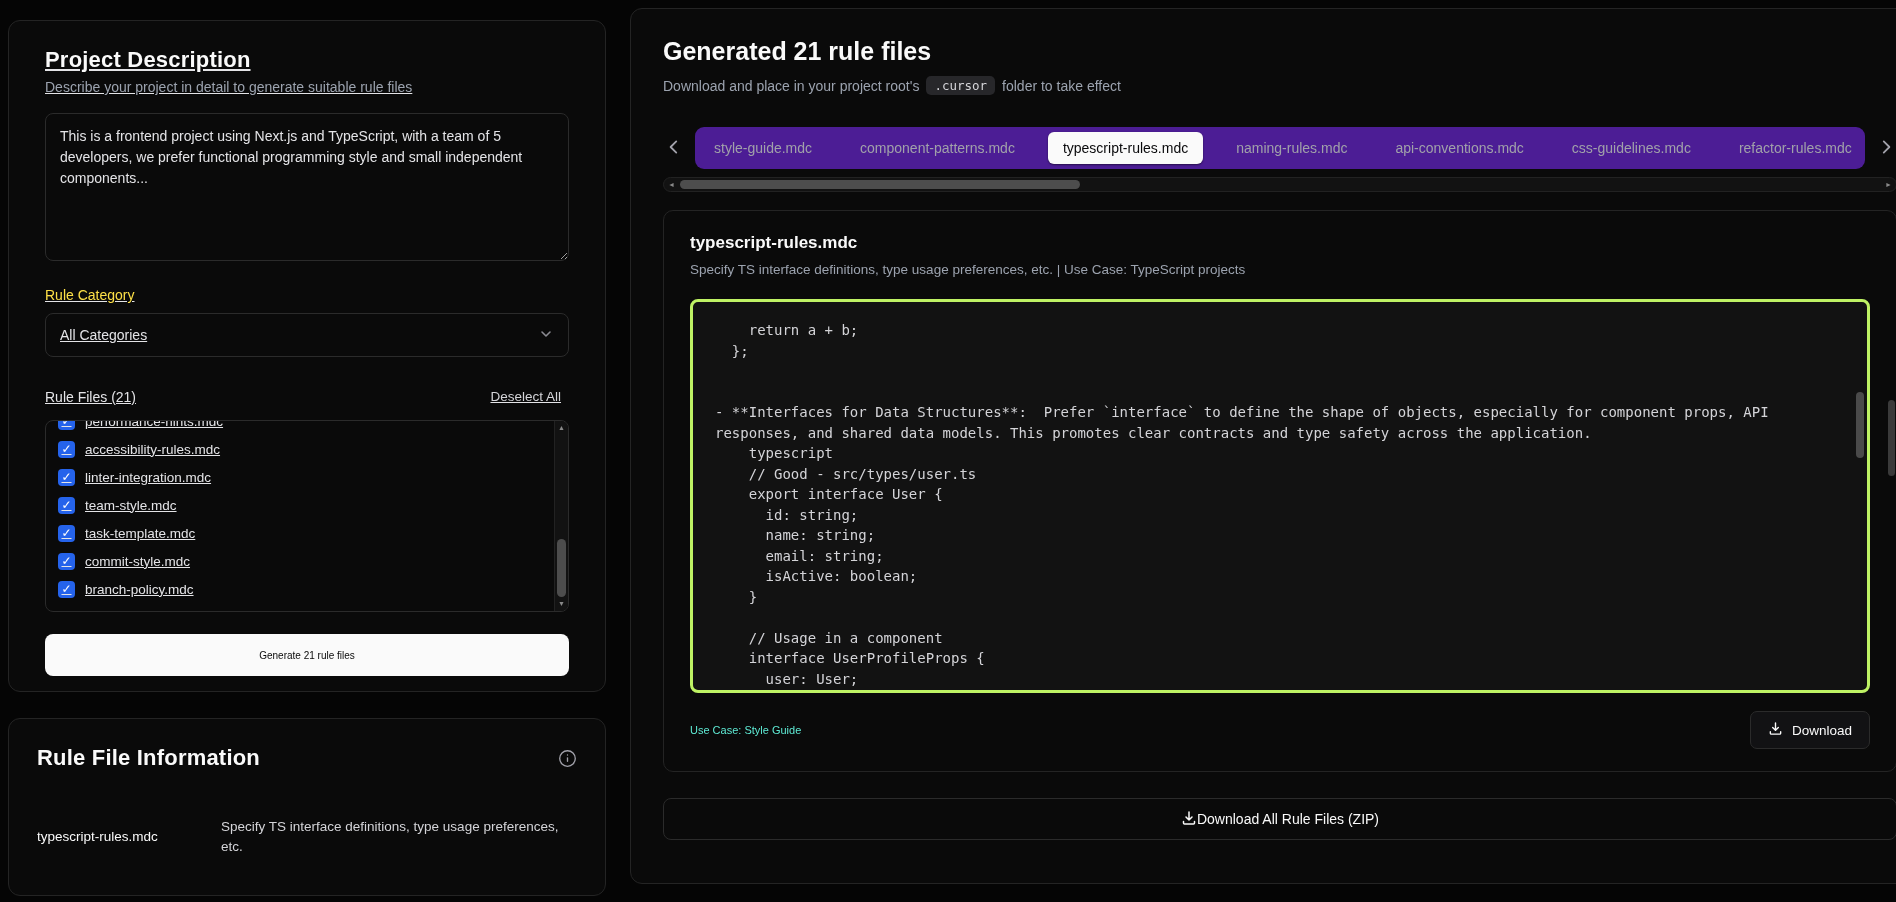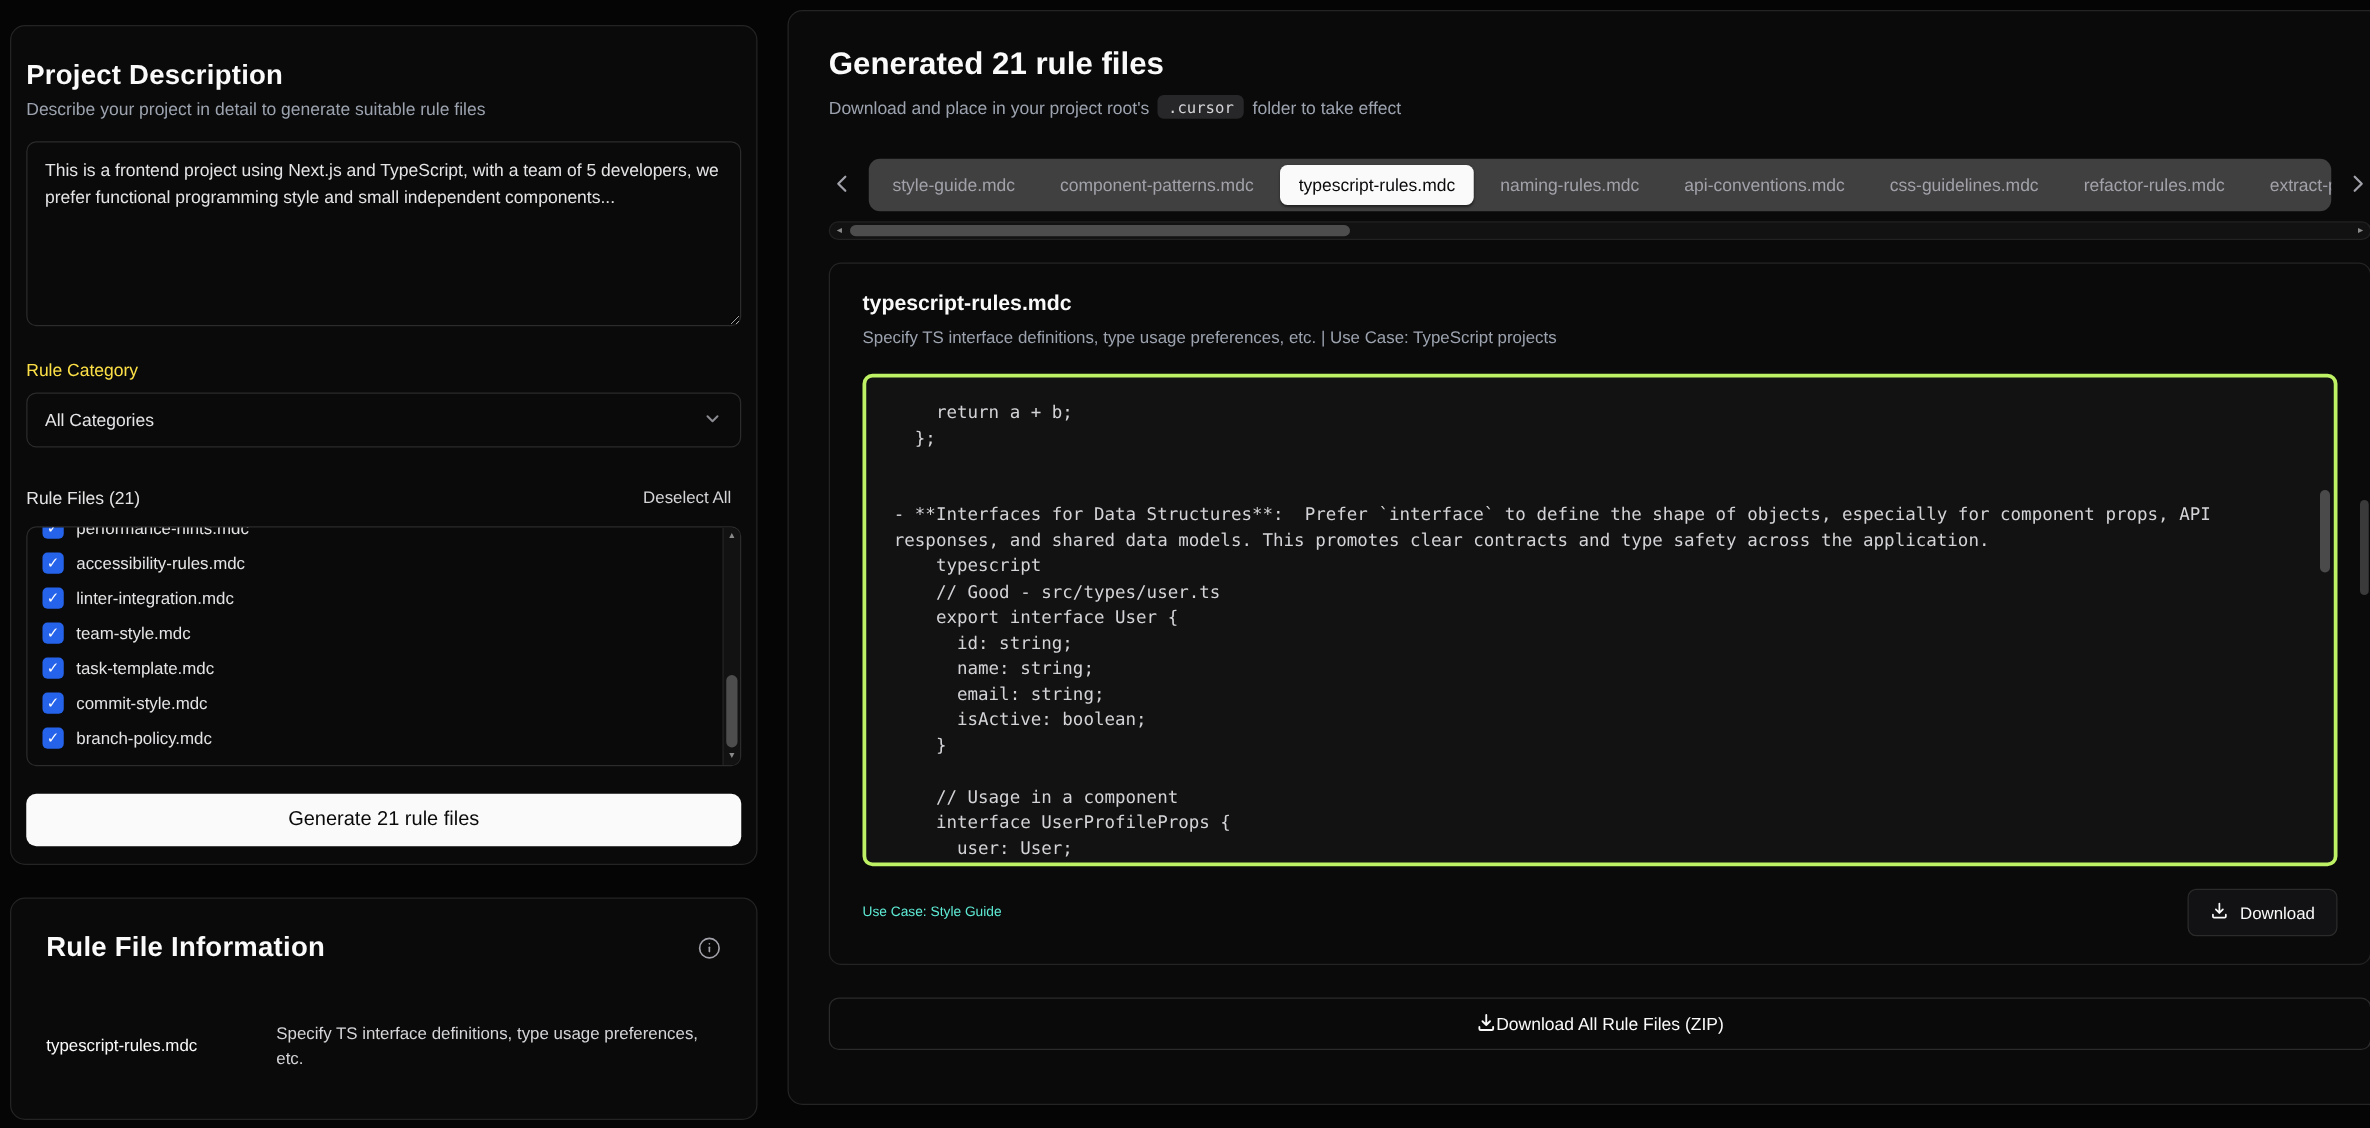--- a/index.html
+++ b/index.html
@@ -4,21 +4,21 @@
 <style>
   * { margin:0; padding:0; box-sizing:border-box; }
   html,body { background:#050505; }
   body { font-family:"Liberation Sans", sans-serif; color:#e4e4e7; }
   .page { position:relative; width:1896px; height:902px; background:#050505; overflow:hidden; }
 
   .card { background:#0a0a0a; border:1px solid #242424; border-radius:12px; }
 
   
   .col-left { position:absolute; left:8px; top:20px; width:598px; }
-  .card.project { padding:26px 12px; height:672px; overflow:hidden; }
+  .card.project { padding:26px 36px; height:672px; overflow:hidden;text-decoration:underline; }
   .card.info { margin-top:26px; padding:26px 28px; height:178px; overflow:hidden; }
 
   h2.card-title { font-size:22px; font-weight:700; color:#fafafa; letter-spacing:.2px; }
   .card-sub { margin-top:6px; font-size:14px; color:#9ca3af; }
 
   textarea.desc {
     margin-top:18px; width:100%; height:148px; resize:vertical;
     background:#0a0a0a; border:1px solid #2b2b2b; border-radius:8px;
     color:#e4e4e7; font-family:"Liberation Sans", sans-serif; font-size:14px;
     line-height:1.5; padding:12px 14px; outline:none;
@@ -50,21 +50,21 @@
 
   
   .vscroll { position:absolute; top:0; right:0; width:14px; height:100%; background:#121212; border-left:1px solid #222; }
   .vscroll .arrow { position:absolute; left:0; width:100%; height:14px; color:#8a8a8a; font-size:7px; text-align:center; line-height:14px; cursor:pointer; }
   .vscroll .arrow.up { top:0; }
   .vscroll .arrow.down { bottom:0; }
   .vscroll .thumb { position:absolute; left:2px; width:9px; background:#4d4d4d; border-radius:5px; cursor:grab; }
 
   .generate-btn {
     margin-top:22px; width:100%; height:42px; border:none; border-radius:8px;
-    background:#fafafa; color:#0a0a0a; font-size:16px; font-weight:500;
+    background:#fafafa; color:#0a0a0a; font-size:10px; font-weight:500;
     font-family:inherit; cursor:pointer;
   }
 
   .info-head { display:flex; align-items:center; justify-content:space-between; }
   .info-icon { color:#a1a1aa; cursor:pointer; display:flex; }
   .info-rows { margin-top:30px; }
   .info-row { display:flex; align-items:center; gap:24px; padding-top:16px; }
   .info-file { flex:0 0 160px; font-size:13.5px; color:#fafafa; }
   .info-desc { font-size:13.5px; color:#d4d4d8; line-height:1.45; }
 
@@ -72,21 +72,21 @@
   .col-right { position:absolute; left:630px; top:8px; width:1300px; height:876px; }
   .card.generated { width:100%; height:100%; padding:28px 32px; position:relative; overflow:hidden; }
 
   h1.gen-title { font-size:25px; font-weight:700; color:#fafafa; }
   .gen-sub { margin-top:10px; font-size:14px; color:#9ca3af; display:flex; align-items:center; gap:7px; }
   .code-chip { background:#27272a; color:#d4d4d8; font-family:"DejaVu Sans Mono","Liberation Mono",monospace; font-size:12.5px; padding:2px 8px; border-radius:5px; }
 
   .tabs-row { margin-top:32px; display:flex; align-items:center; gap:10px; }
   .tab-chevron { background:none; border:none; color:#a1a1aa; cursor:pointer; display:flex; padding:2px; }
   .tab-strip {
-    flex:1; display:flex; align-items:center; gap:6px; background:#404040;
+    flex:1; display:flex; align-items:center; gap:18px; background:#4c1d95;
     border-radius:9px; padding:4px; overflow:hidden; white-space:nowrap; height:42px;
   }
   .tab {
     border:none; background:transparent; color:#a1a1aa; font-family:inherit;
     font-size:14px; padding:8px 15px; border-radius:6px; cursor:pointer; flex:0 0 auto;
   }
   .tab.active { background:#fafafa; color:#09090b; font-weight:500; box-shadow:0 1px 2px rgba(0,0,0,.5); }
 
   .hscroll { margin-top:8px; position:relative; height:15px; background:#121212; border:1px solid #222; border-radius:8px; }
   .hscroll .arrow { position:absolute; top:0; width:15px; height:100%; color:#8a8a8a; font-size:7px; text-align:center; line-height:13px; cursor:pointer; }

